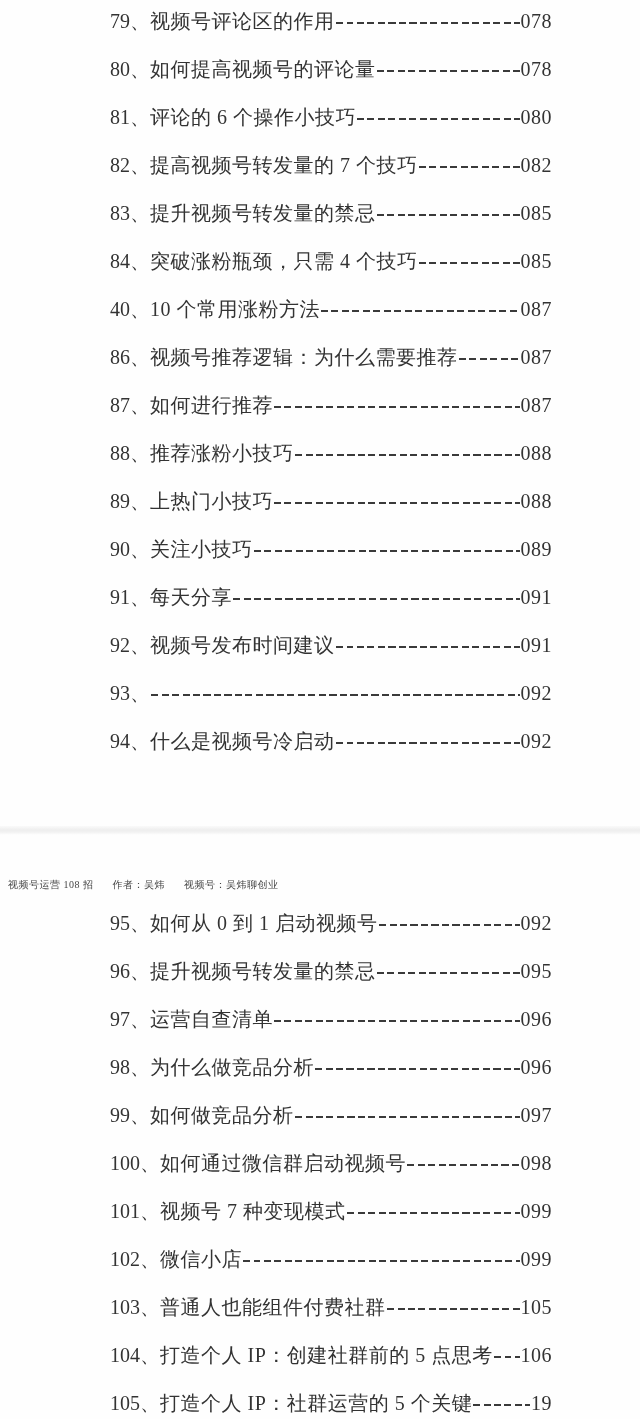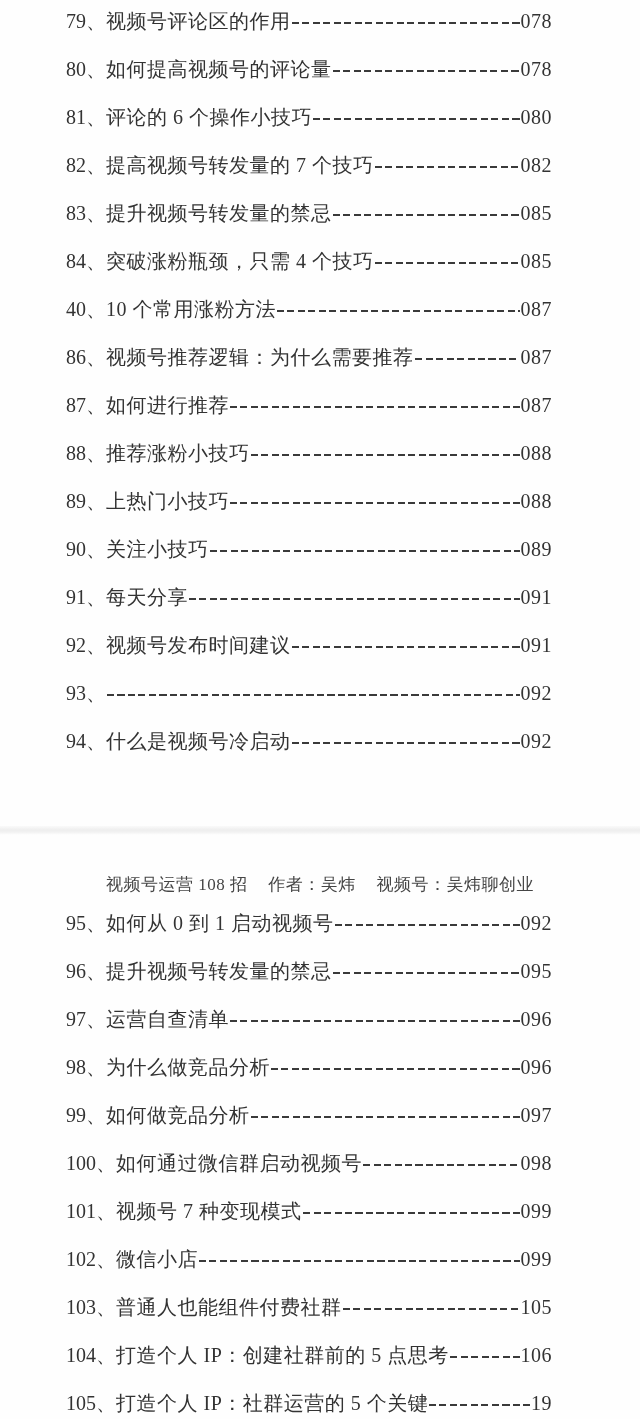--- a/index.html
+++ b/index.html
@@ -37,41 +37,41 @@
   .toc-row {
     height: 48px;
     display: flex;
     align-items: center;
     font-size: 20px;
     color: #333333;
     white-space: nowrap;
   }
   .toc-row .no {
     flex: 0 0 auto;
+    margin-left: 44px;
   }
   .toc-row .title {
     flex: 0 0 auto;
     letter-spacing: 0.5px;
   }
   .toc-row .leader {
     flex: 1 1 auto;
     height: 2px;
     margin: 4px 1px 0 1px;
     background-image: repeating-linear-gradient(to right, #3a3a3a 0px, #3a3a3a 7px, transparent 7px, transparent 10.5px);
   }
   .toc-row .pg {
     flex: 0 0 auto;
     text-align: right;
     letter-spacing: 0.5px;
   }
 
   .page-header {
     padding-top: 42px;
-    text-align: center;
-    font-size: 17px;
+    font-size: 10px;
     color: #454545;
     letter-spacing: 0.5px;
     line-height: 16px;
   }
   .page-header .seg { margin: 0 8px; }
 
   .watermark {
     position: absolute;
     top: 1443px;
     right: 5px;

